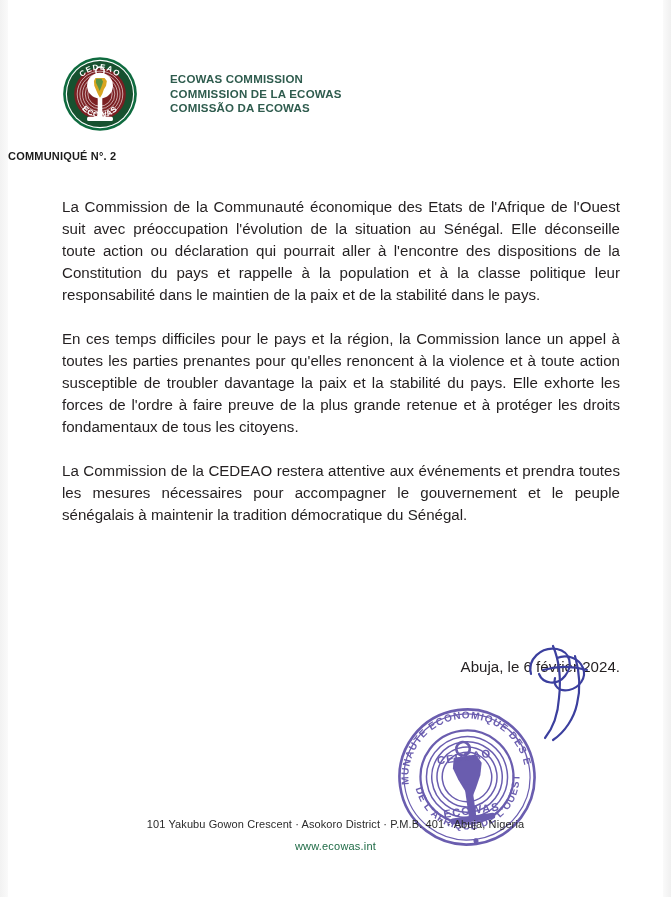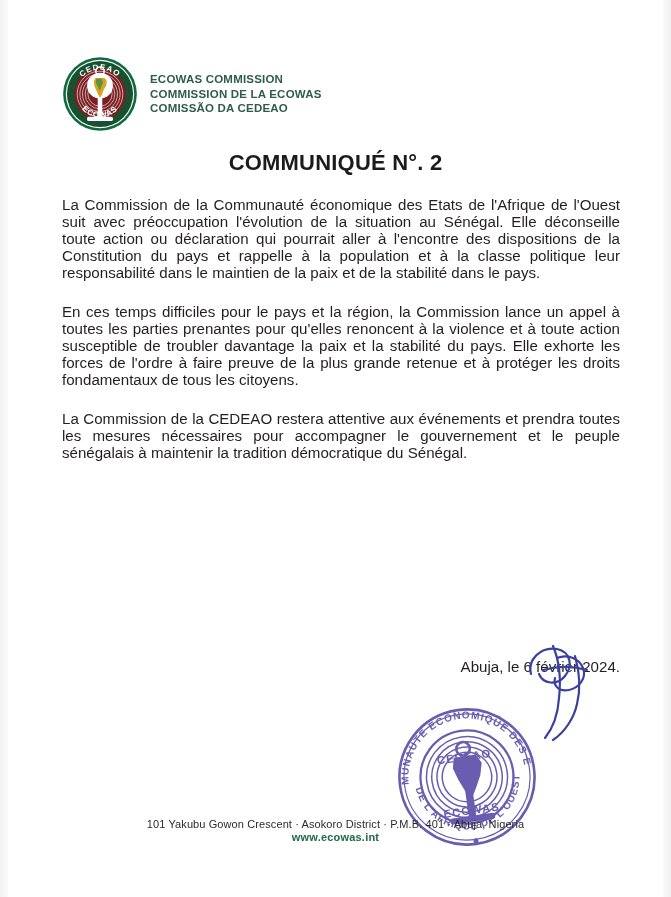--- a/index.html
+++ b/index.html
@@ -44,51 +44,51 @@
     display: flex;
     align-items: center;
   }
   .logo-wrap {
     width: 76px;
     height: 76px;
     position: relative;
     flex: 0 0 auto;
   }
   .org-names {
-    margin-left: 12px;
+    margin-left: 32px;
     color: #2f5c4e;
     font-size: 11.5px;
     font-weight: bold;
     line-height: 14.5px;
     letter-spacing: 0.2px;
     white-space: nowrap;
   }
 
   
   .doc-title {
     position: absolute;
     top: 150px;
     left: 0;
     right: 0;
-    text-align: center;
-    font-size: 22px;
+    text-align: left;
+    font-size: 11px;
     font-weight: bold;
     color: #1b1b1b;
     letter-spacing: 0.2px;
   }
 
   
   .body-text {
     position: absolute;
     left: 54px;
     width: 558px;
     top: 196px;
     color: #231f20;
     font-size: 15.1px;
-    line-height: 17px;
+    line-height: 22px;
     text-align: justify;
   }
   .body-text p {
     margin: 0 0 22px 0;
     text-align: justify;
   }
   .body-text p:last-child { margin-bottom: 12px; }
 
   
   .date-line {
@@ -129,23 +129,23 @@
     top: 818px;
     text-align: center;
   }
   .footer-address {
     font-size: 11px;
     color: #2b2b2b;
     letter-spacing: 0.1px;
     text-align: center;
   }
   .footer-url {
-    margin-top: 1px;
+    margin-top: 10px;
     font-size: 11px;
-    font-weight: bold;
+    font-weight: normal;
     color: #1f6b46;
     letter-spacing: 0.2px;
   }
 </style>
 </head>
 <body>
 
 <div class="edge-left"></div>
 <div class="edge-right"></div>
 
@@ -187,21 +187,21 @@
         </text>
         <text font-family="'Liberation Sans', sans-serif" font-size="21" font-weight="bold" fill="#ffffff" letter-spacing="2.5">
           <textPath href="#arcBot" startOffset="50%" text-anchor="middle">ECOWAS</textPath>
         </text>
       </svg>
     </div>
 
     <div class="org-names">
       <div>ECOWAS COMMISSION</div>
       <div>COMMISSION DE LA ECOWAS</div>
-      <div>COMISSÃO DA CEDEAO</div>
+      <div>COMISSÃO DA ECOWAS</div>
     </div>
   </div>
 
   <div class="doc-title">COMMUNIQUÉ N°. 2</div>
 
   <div class="body-text">
     <p>La Commission de la Communauté économique des Etats de l'Afrique de l'Ouest suit avec préoccupation l'évolution de la situation au Sénégal. Elle déconseille toute action ou déclaration qui pourrait aller à l'encontre des dispositions de la Constitution du pays et rappelle à la population et à la classe politique leur responsabilité dans le maintien de la paix et de la stabilité dans le pays.</p>
     <p>En ces temps difficiles pour le pays et la région, la Commission lance un appel à toutes les parties prenantes pour qu'elles renoncent à la violence et à toute action susceptible de troubler davantage la paix et la stabilité du pays. Elle exhorte les forces de l'ordre à faire preuve de la plus grande retenue et à protéger les droits fondamentaux de tous les citoyens.</p>
     <p>La Commission de la CEDEAO restera attentive aux événements et prendra toutes les mesures nécessaires pour accompagner le gouvernement et le peuple sénégalais à maintenir la tradition démocratique du Sénégal.</p>
   </div>

